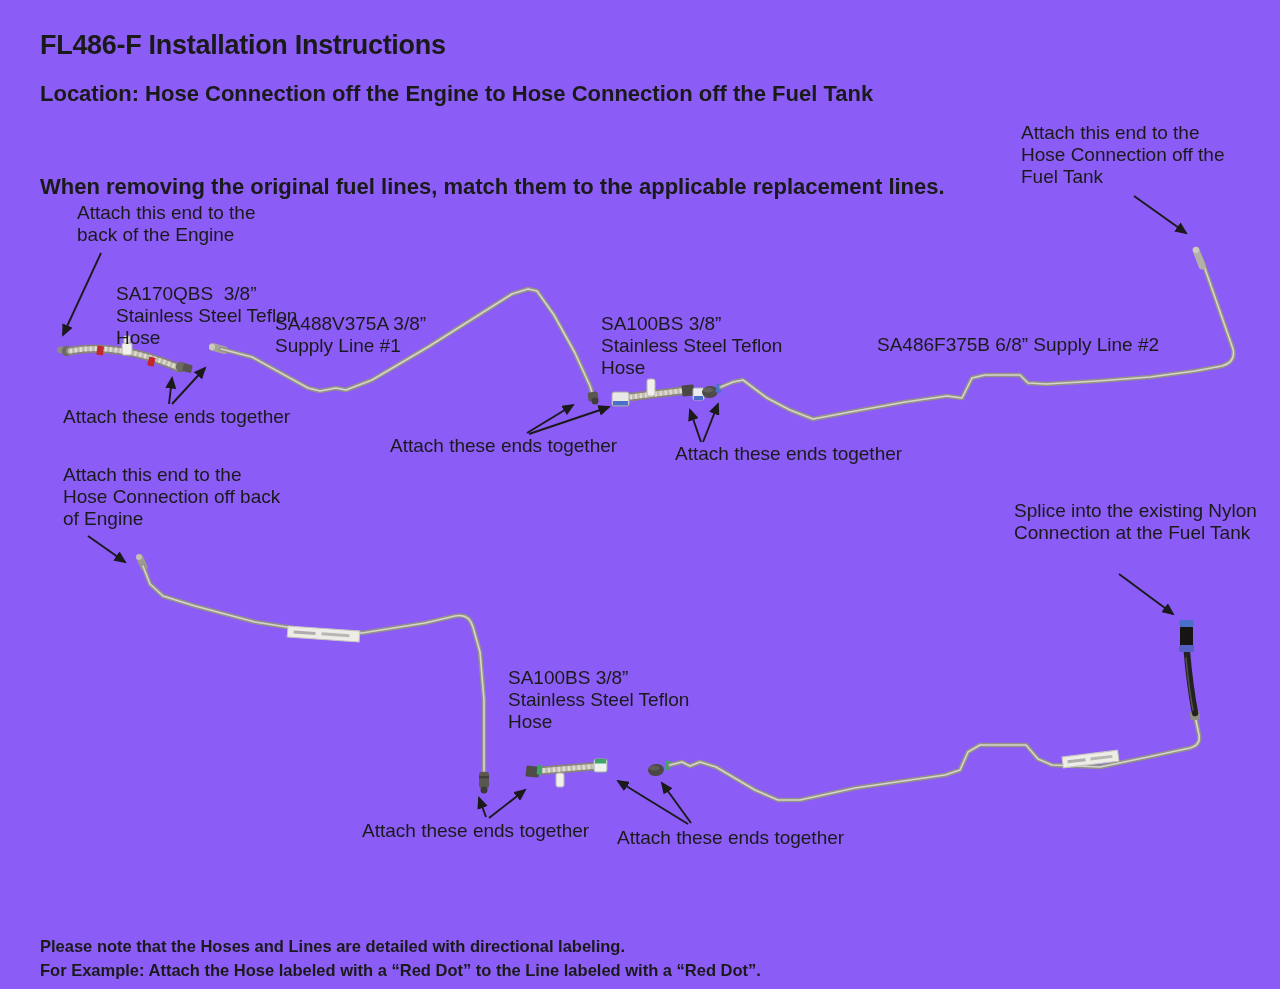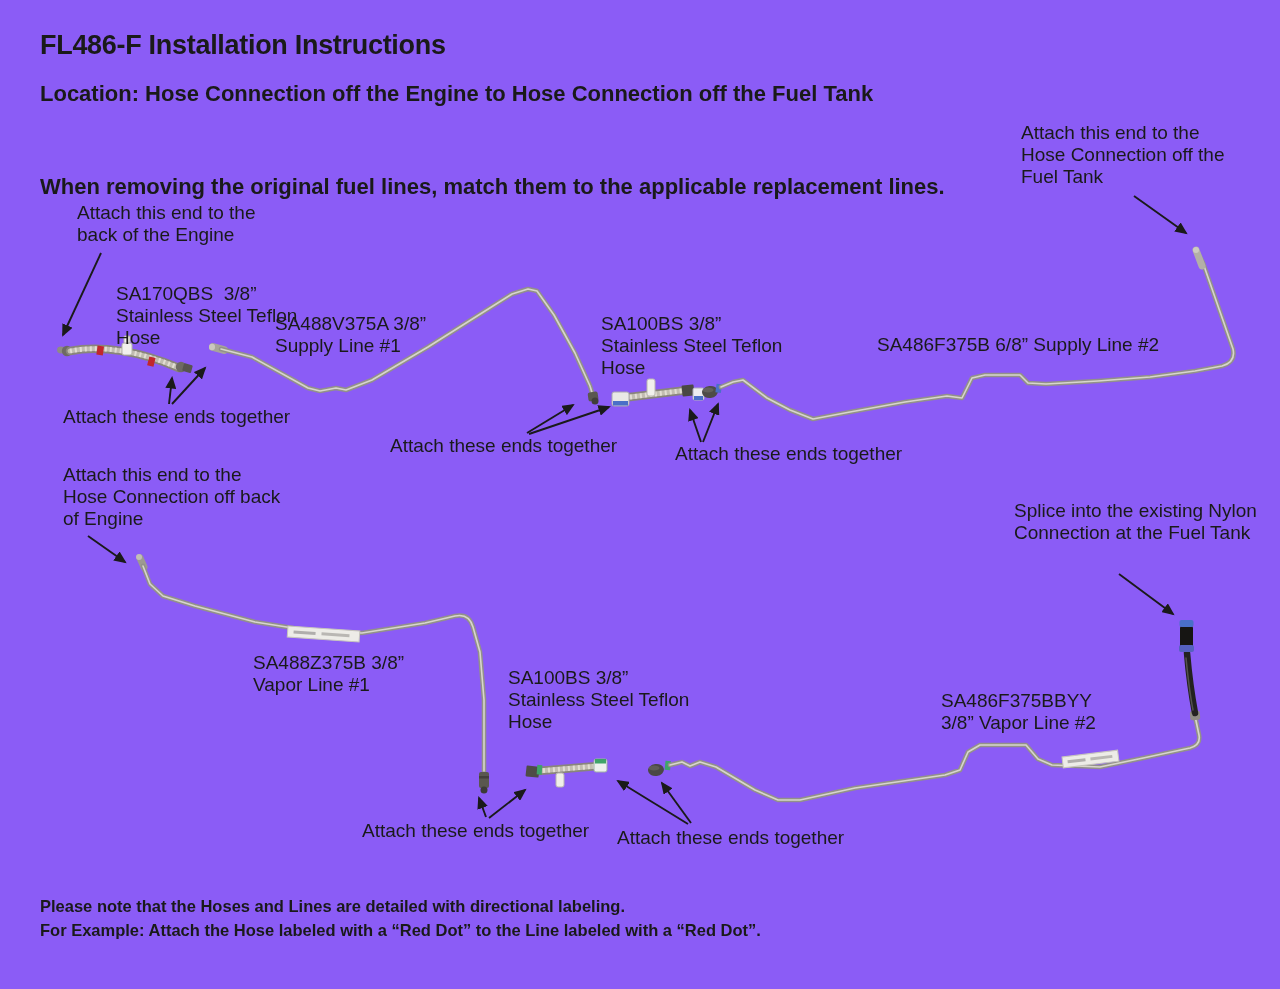--- a/index.html
+++ b/index.html
@@ -11,21 +11,21 @@
   }
   html,body{margin:0;padding:0;background:#ffffff;}
   .page{
     position:relative;width:1280px;height:989px;background:#8b5cf6;overflow:hidden;
     font-family:"Liberation Sans", sans-serif;color:var(--text);
   }
   .abs{position:absolute;}
   .title{font-size:27px;font-weight:bold;letter-spacing:-0.3px;}
   .h2{font-size:22px;font-weight:bold;}
   .lbl{font-size:19px;line-height:22px;white-space:pre-wrap;}
-  .foot{font-size:16.5px;font-weight:bold;line-height:24px;}
+  .foot{font-size:16.5px;font-weight:bold;line-height:24px;margin-top:40px;}
   svg{position:absolute;left:0;top:0;}
   .tube{fill:none;stroke:var(--metal);stroke-width:4.6;stroke-linejoin:round;stroke-linecap:round;}
   .tube-hi{fill:none;stroke:#d8d6cc;stroke-width:1.6;stroke-linejoin:round;stroke-linecap:round;}
   .braid{fill:none;stroke:#89857b;stroke-width:8.5;stroke-linecap:round;}
   .braid-mid{fill:none;stroke:#c2bdb1;stroke-width:4.8;stroke-linecap:round;}
   .braid-hi{fill:none;stroke:#e2ded3;stroke-width:4.8;stroke-linecap:butt;stroke-dasharray:2 3;}
   .arrow{fill:none;stroke:var(--text);stroke-width:1.9;}
   .blackhose{fill:none;stroke:#232220;stroke-width:6.5;stroke-linecap:round;}
   .blackhose-hi{fill:none;stroke:#54524e;stroke-width:1.5;stroke-linecap:round;}
   .sticker{fill:#edece7;stroke:#c6c4bd;stroke-width:1;}
@@ -171,26 +171,22 @@
 Hose</div>
   <div class="abs lbl" style="left:877px;top:334px;">SA486F375B 6/8” Supply Line #2</div>
   <div class="abs lbl" style="left:63px;top:406px;">Attach these ends together</div>
   <div class="abs lbl" style="left:390px;top:435px;">Attach these ends together</div>
   <div class="abs lbl" style="left:675px;top:443px;">Attach these ends together</div>
   <div class="abs lbl" style="left:63px;top:464px;">Attach this end to the
 Hose Connection off back
 of Engine</div>
   <div class="abs lbl" style="left:1014px;top:500px;">Splice into the existing Nylon
 Connection at the Fuel Tank</div>
-  <div class="abs lbl" style="left:253px;top:652px;">SA488Z375B 3/8”
-Vapor Line #1</div>
   <div class="abs lbl" style="left:508px;top:667px;">SA100BS 3/8”
 Stainless Steel Teflon
 Hose</div>
-  <div class="abs lbl" style="left:941px;top:690px;">SA486F375BBYY
-3/8” Vapor Line #2</div>
   <div class="abs lbl" style="left:362px;top:820px;">Attach these ends together</div>
   <div class="abs lbl" style="left:617px;top:827px;">Attach these ends together</div>
 
   <div class="abs foot" style="left:40px;top:894px;">Please note that the Hoses and Lines are detailed with directional labeling.</div>
   <div class="abs foot" style="left:40px;top:918px;">For Example: Attach the Hose labeled with a “Red Dot” to the Line labeled with a “Red Dot”.</div>
 
 </div>
 
 </body></html>

